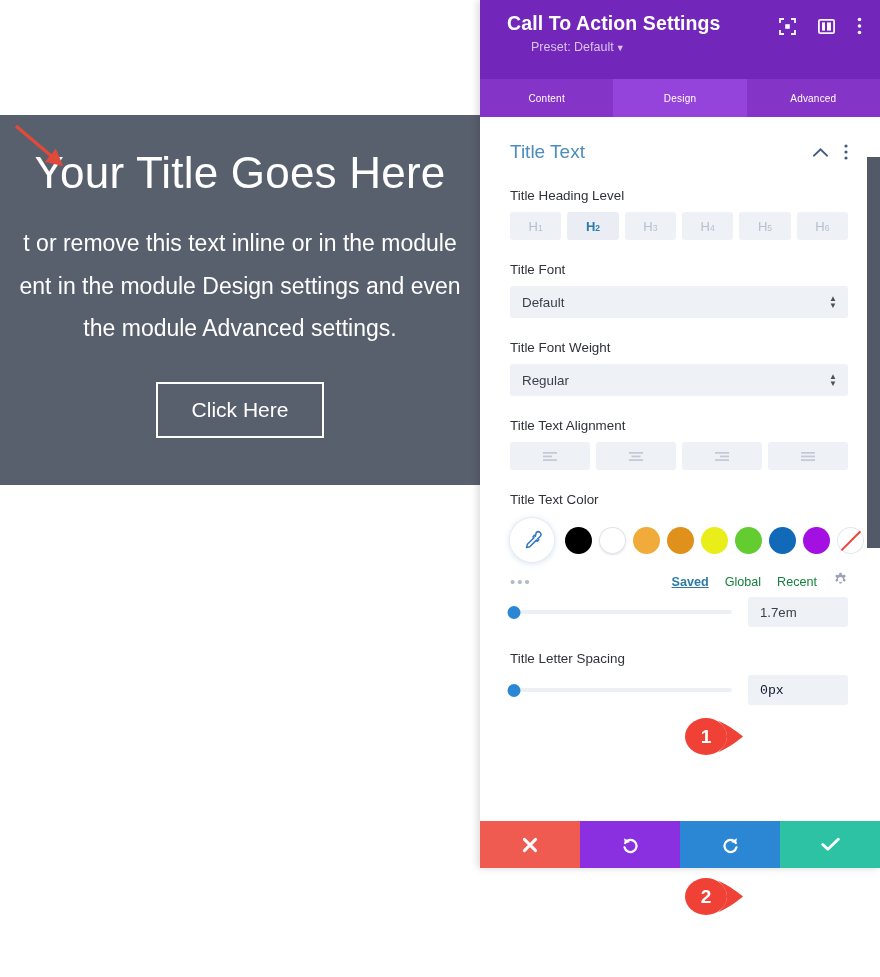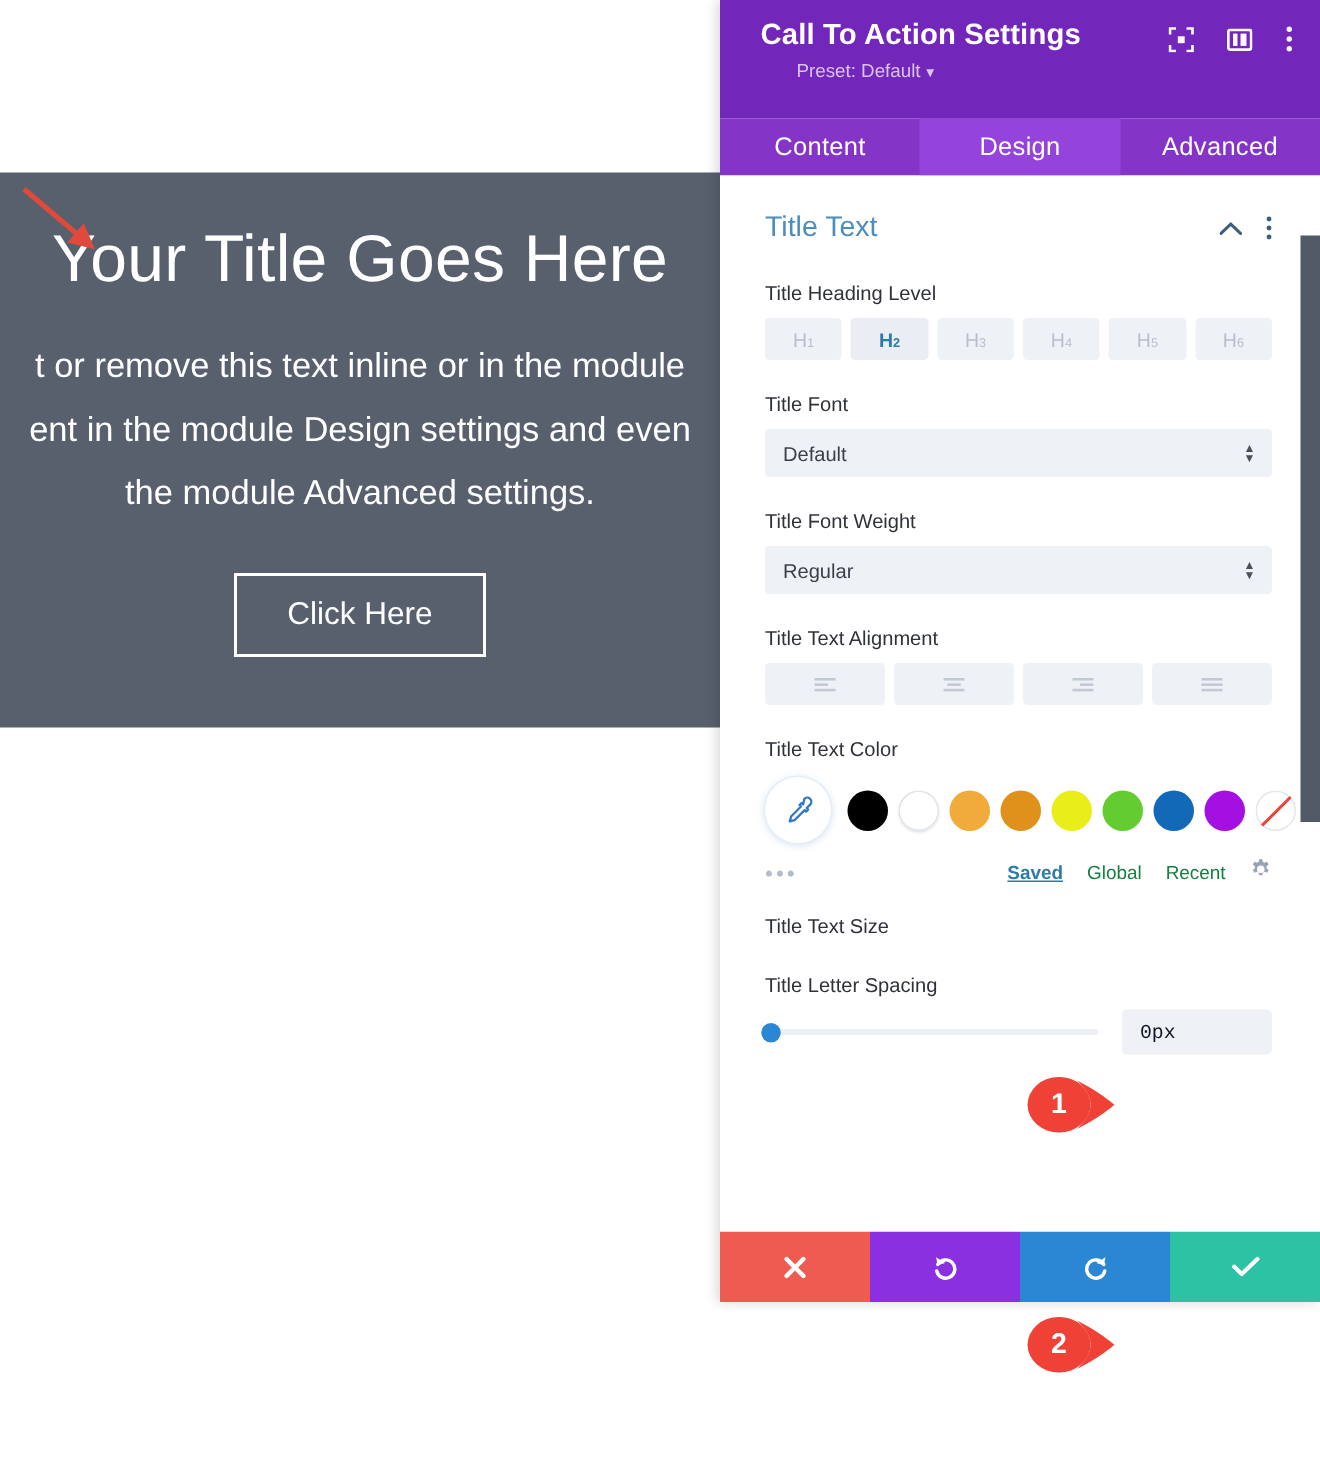--- a/index.html
+++ b/index.html
@@ -61,21 +61,21 @@
   .panel-preset .caret { font-size: 9px; margin-left: 2px; }
   .header-icons {
     position: absolute; right: 18px; top: 17px;
     display: flex; align-items: center; gap: 22px;
   }
   .hdr-ic { cursor: pointer; display: block; opacity: .97; }
 
   .tabs { display: flex; background: #8434c7; height: 38px; flex: none; }
   .tab {
     flex: 1; display: flex; align-items: center; justify-content: center;
-    color: #ffffff; font-size: 17px; cursor: pointer;
+    color: #ffffff; font-size: 10px; cursor: pointer;
     font-weight: 400; letter-spacing: .2px;
   }
   .tab.active { background: #9444db; }
 
   .panel-body {
     flex: 1; overflow: hidden; position: relative; background: #fff;
     padding: 0 0 0 0;
   }
   .scroll-area { padding: 24px 32px 16px 30px; }
 
@@ -327,21 +327,21 @@
             <div class="opt-btn">
               <svg width="18" height="12" viewBox="0 0 18 12">
                 <rect x="2" y="2" width="14" height="1.7" fill="#c2c9d5"></rect>
                 <rect x="2" y="5.6" width="14" height="1.7" fill="#c2c9d5"></rect>
                 <rect x="2" y="9.2" width="14" height="1.7" fill="#c2c9d5"></rect>
               </svg>
             </div>
           </div>
         </div>
 
-        <div class="field" style="margin-bottom:18px">
+        <div class="field" style="margin-bottom:6px">
           <div class="field-label" style="margin-bottom:11px">Title Text Color</div>
           <div class="color-row">
             <div class="eyedrop">
               <svg width="21" height="21" viewBox="0 0 21 21">
                 <path d="M14.2,2.6 a2.7,2.7 0 0 1 3.9,3.8 l-2.3,2.3 1,1 -1.4,1.4 -1,-1 -6.6,6.6 -3.3,0.9 0.9,-3.3 6.6,-6.6 -1,-1 1.4,-1.4 1,1 z" fill="none" stroke="#2f77c4" stroke-width="1.5" stroke-linejoin="round"></path>
               </svg>
             </div>
             <div class="swatch" style="background:#000000"></div>
             <div class="swatch white" style="background:#ffffff"></div>
             <div class="swatch" style="background:#f0ab3a"></div>
@@ -359,21 +359,27 @@
             <span class="cmeta-link">Recent</span>
             <span class="gear">
               <svg width="15" height="15" viewBox="0 0 16 16">
                 <path d="M8,5.3 a2.7,2.7 0 1 0 0,5.4 a2.7,2.7 0 1 0 0,-5.4 z M6.9,0.8 h2.2 l0.35,1.9 1.25,0.72 1.8,-0.72 1.1,1.9 -1.45,1.25 0,1.45 1.45,1.25 -1.1,1.9 -1.8,-0.72 -1.25,0.72 -0.35,1.9 h-2.2 l-0.35,-1.9 -1.25,-0.72 -1.8,0.72 -1.1,-1.9 1.45,-1.25 0,-1.45 -1.45,-1.25 1.1,-1.9 1.8,0.72 1.25,-0.72 z" fill="#9aa3b2"></path>
               </svg>
             </span>
           </div>
         </div>
 
         <div class="field" style="margin-bottom:24px">
-          <div class="field-label">Title Text Size</div>
+          <div class="slider-row">
+            <div class="track-wrap">
+              <div class="track"></div>
+              <div class="knob" id="knob-size" style="left: 2%;"></div>
+            </div>
+            <div class="val-box">1.7em</div>
+          </div>
         </div>
 
         <div class="field" style="margin-bottom:24px">
           <div class="field-label">Title Letter Spacing</div>
           <div class="slider-row">
             <div class="track-wrap">
               <div class="track"></div>
               <div class="knob" id="knob-ls" style="left: 2%;"></div>
             </div>
             <div class="val-box placeholder">0px</div>

